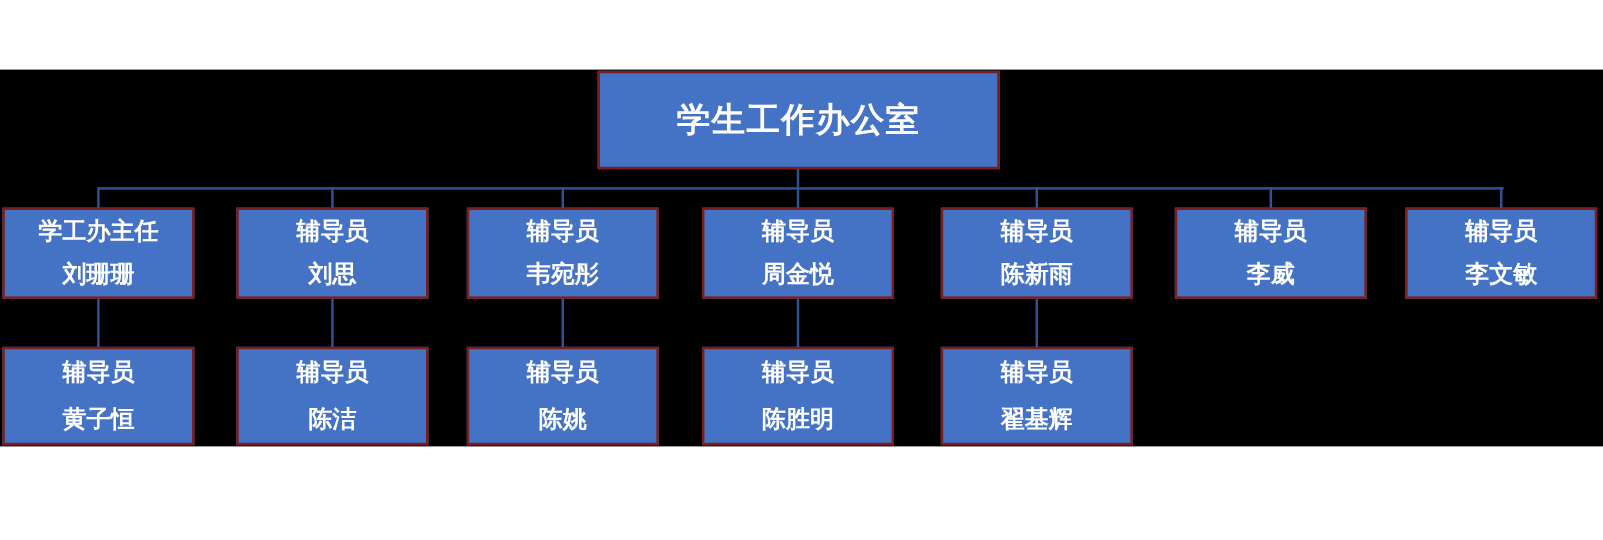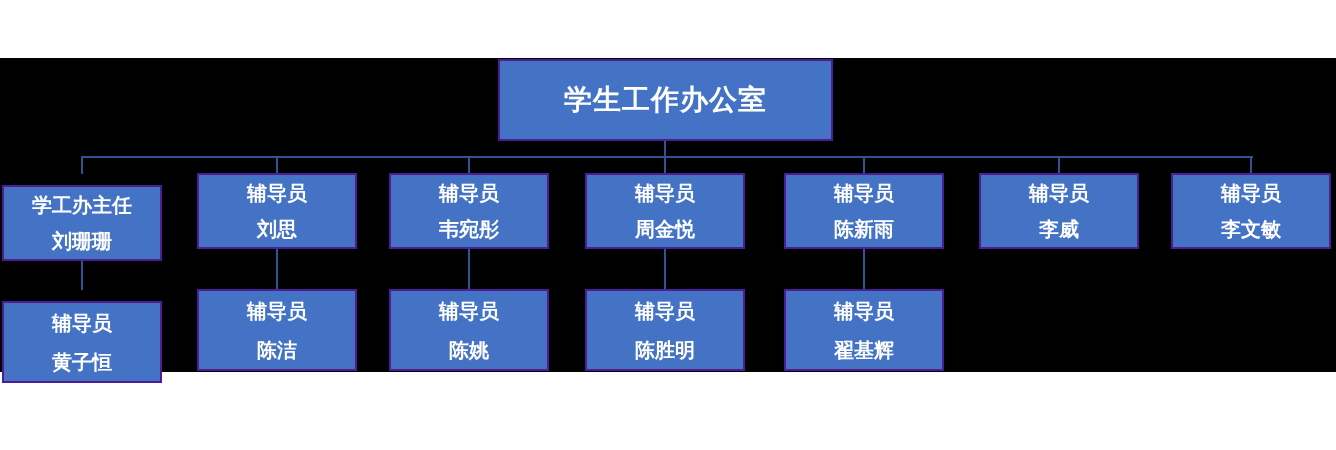--- a/index.html
+++ b/index.html
@@ -20,21 +20,21 @@
     left: 0;
     top: 58px;
     width: 1336px;
     height: 314px;
     background: #000000;
   }
   .node {
     position: absolute;
     box-sizing: border-box;
     background: #4472C4;
-    border: 2px solid #4c1d95;
+    border: 2px solid #7f1d1d;
     color: #ffffff;
     display: flex;
     flex-direction: column;
     justify-content: space-around;
     align-items: center;
     text-align: center;
     font-weight: 700;
   }
   .node-root {
     left: 498px;
@@ -82,21 +82,21 @@
   .stub-root {
     left: 664px;
     top: 140px;
     height: 17px;
   }
   .conn-child {
     top: 248px;
     height: 42px;
   }
   
-  .c1 { left: 2px; margin-top: 12px;    }
+  .c1 { left: 2px;    }
   .c2 { left: 197px;  }
   .c3 { left: 389px;  }
   .c4 { left: 585px;  }
   .c5 { left: 784px;  }
   .c6 { left: 979px;  }
   .c7 { left: 1171px; }
   .s1 { left: 81px;   }
   .s2 { left: 276px;  }
   .s3 { left: 468px;  }
   .s4 { left: 664px;  }

